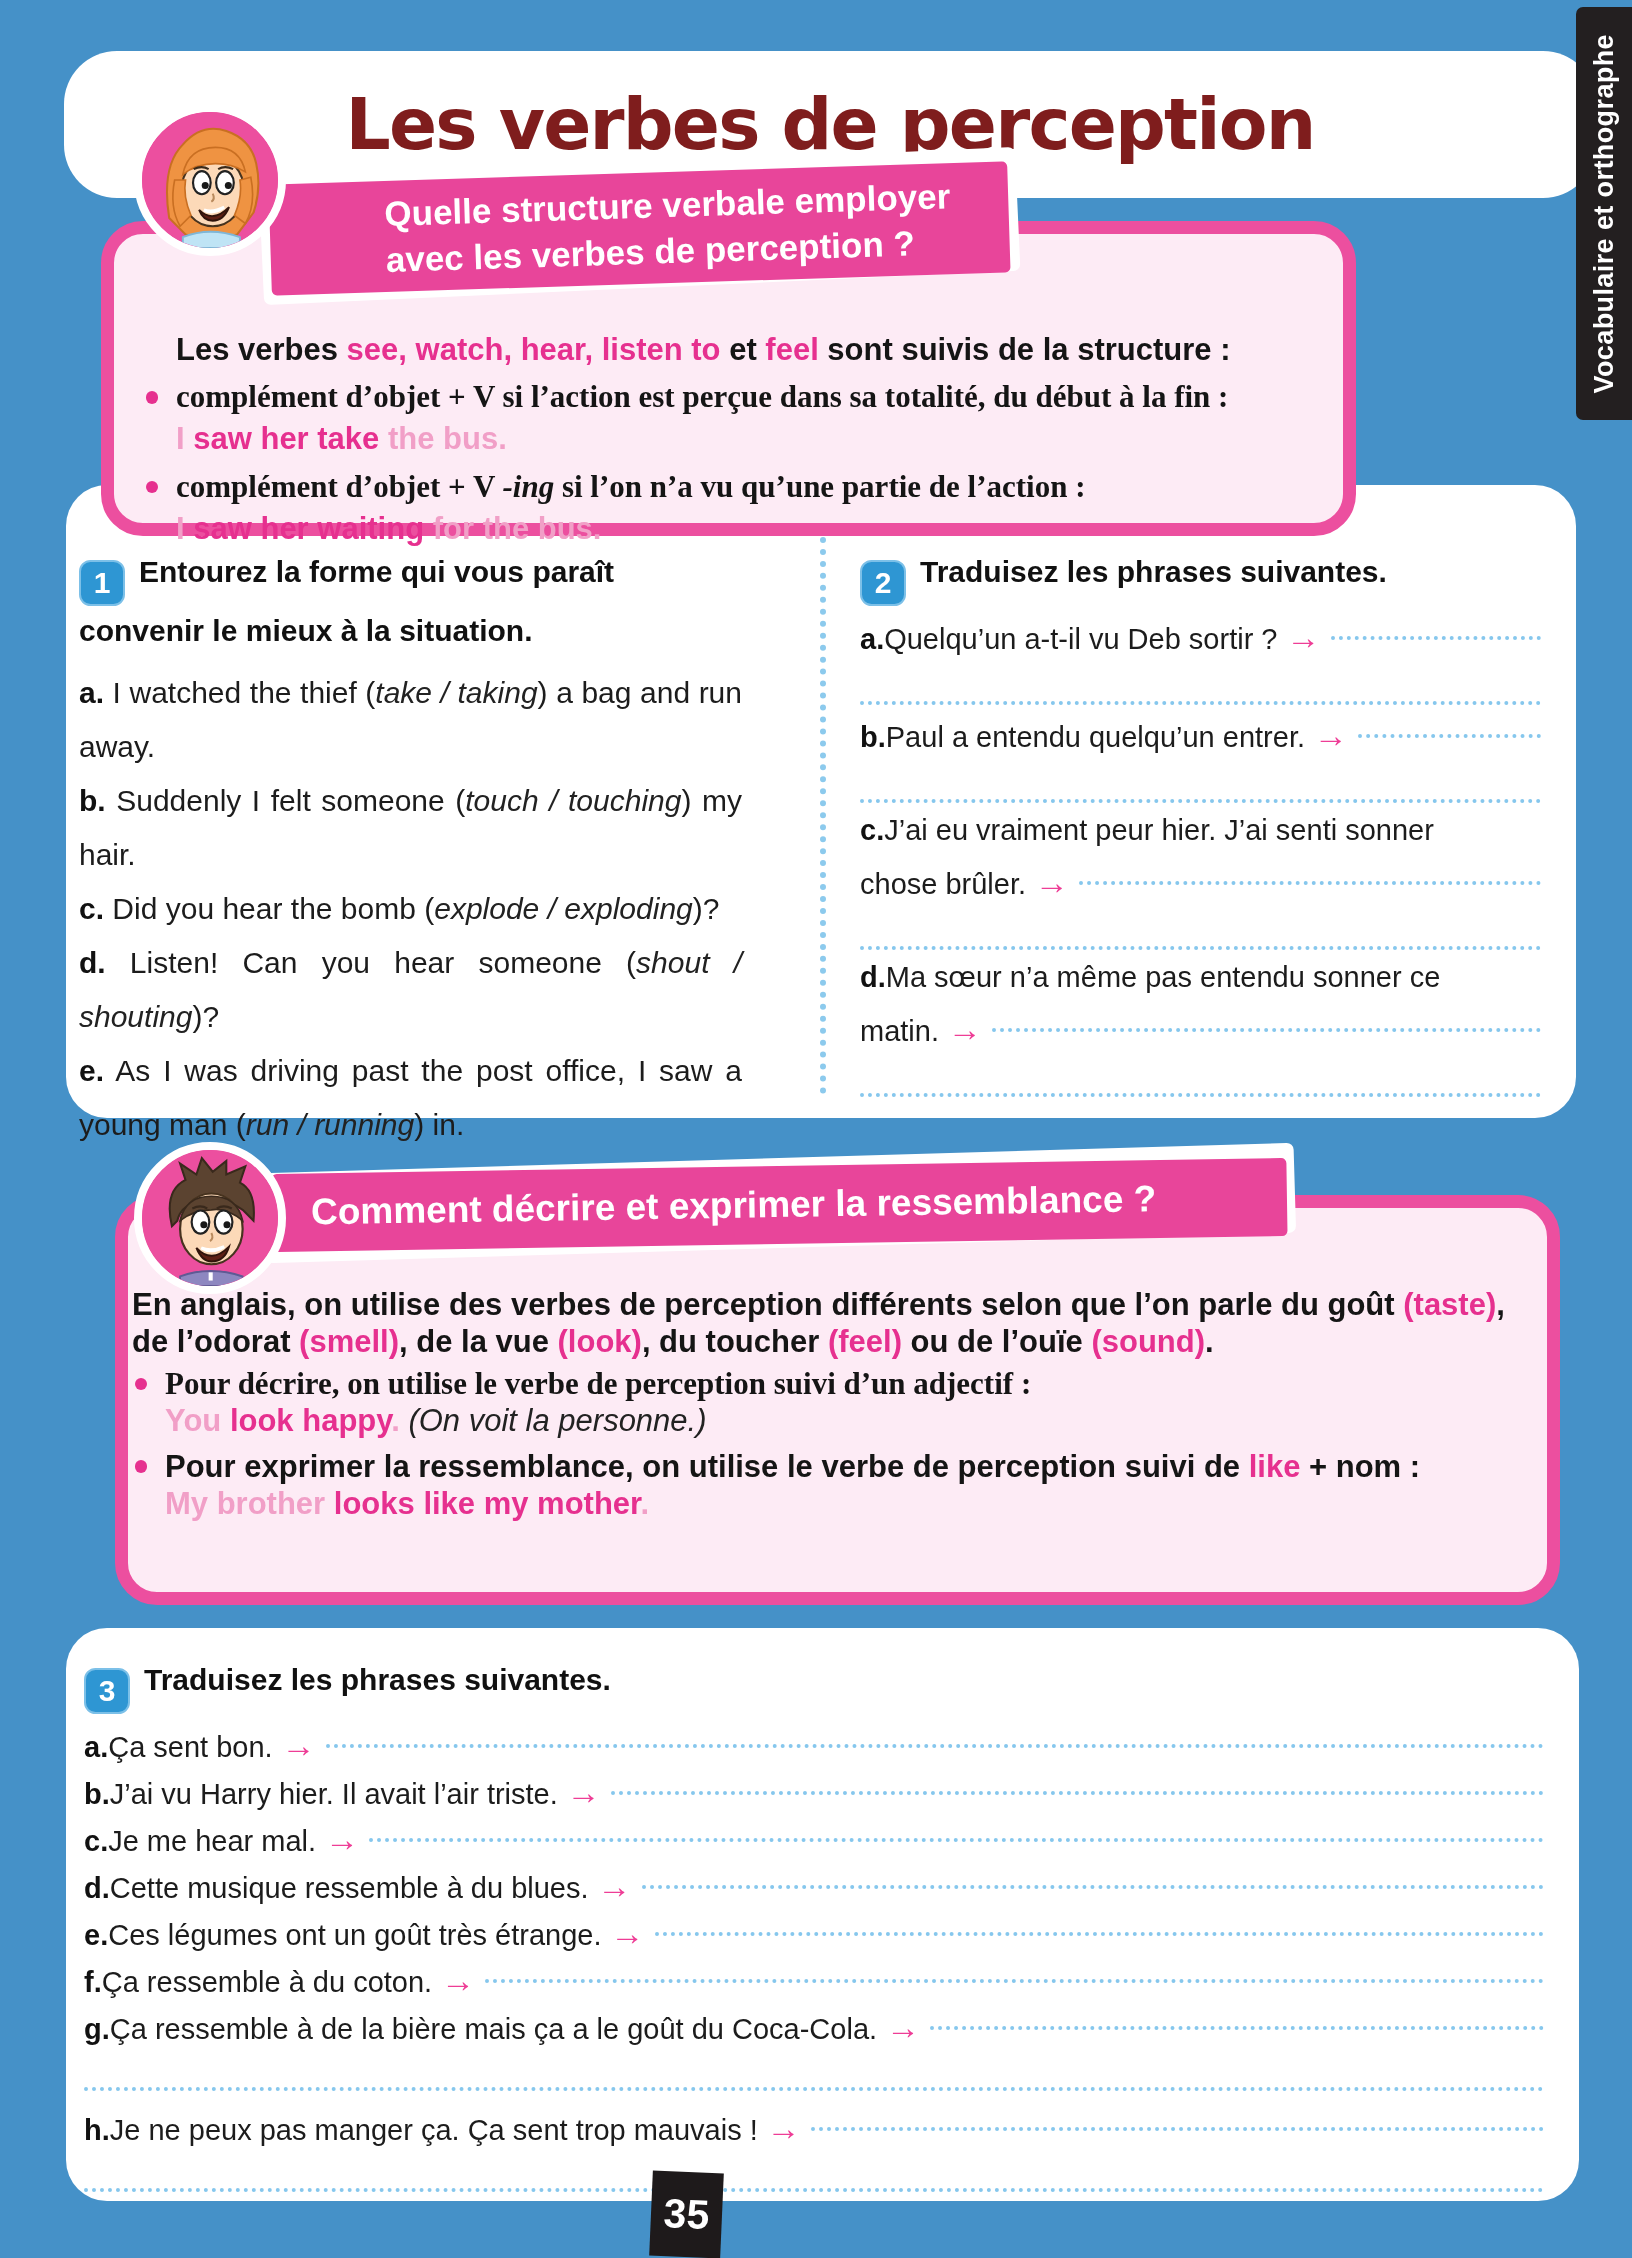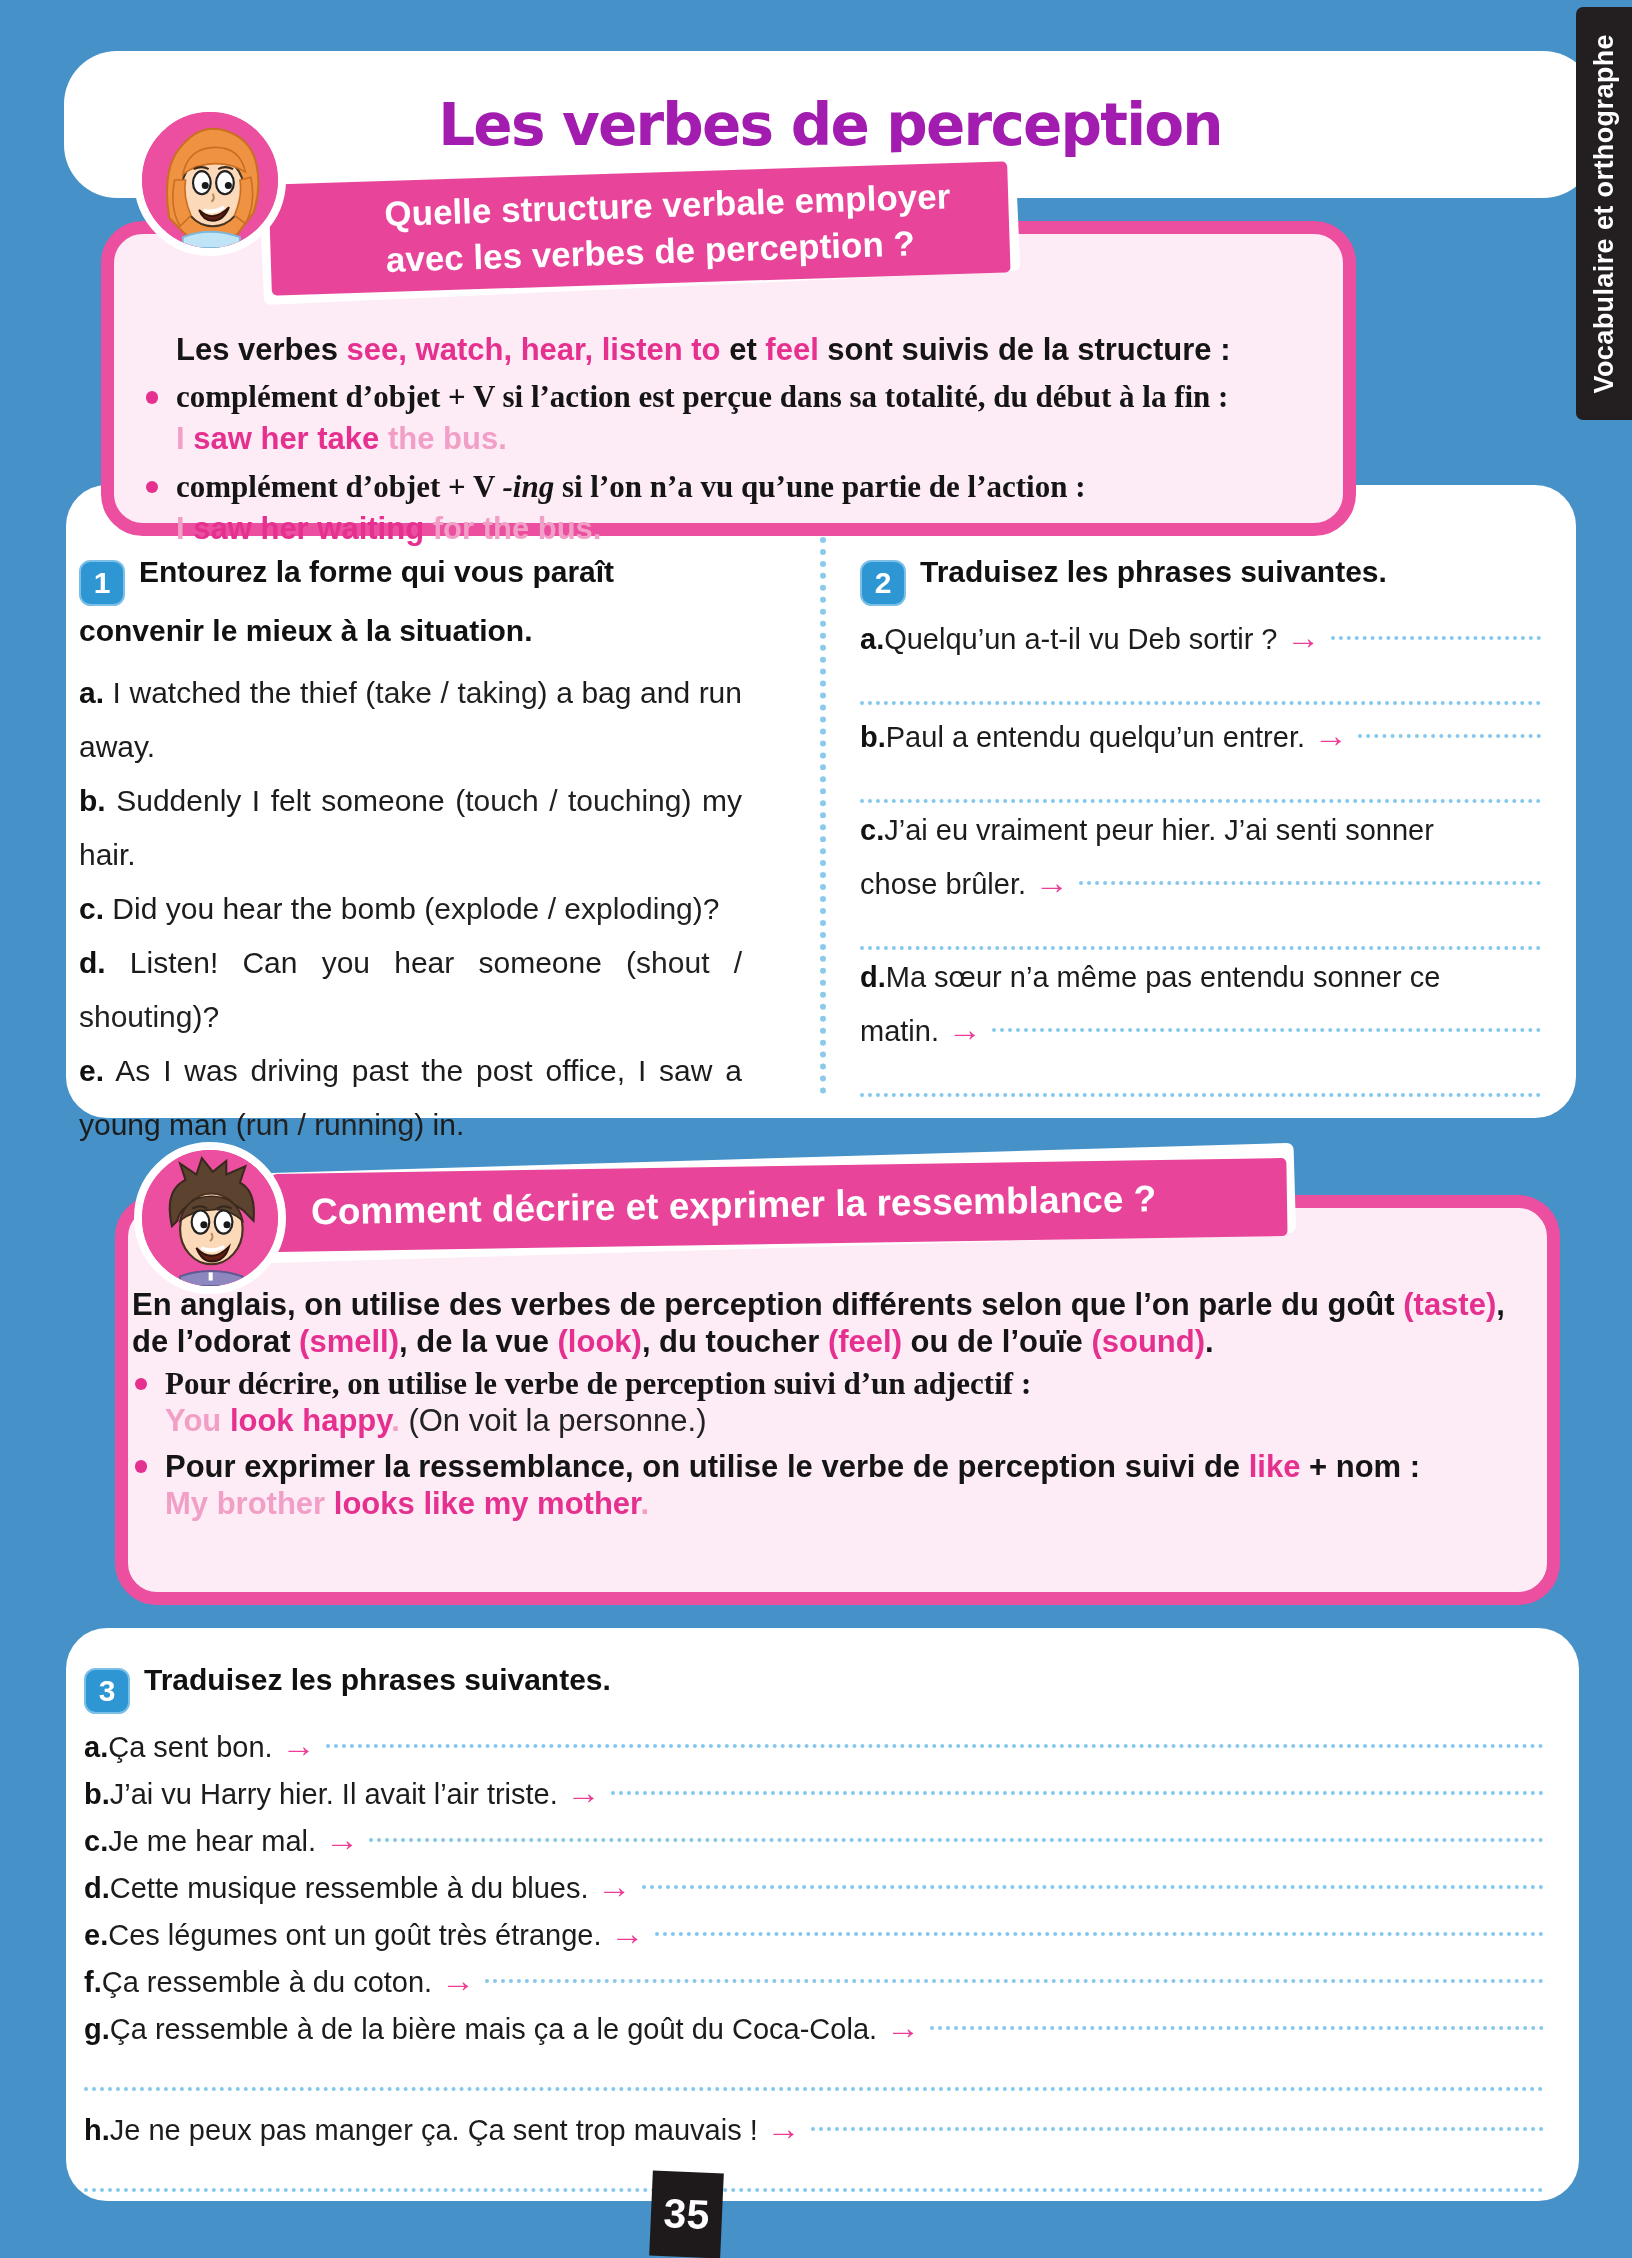--- a/index.html
+++ b/index.html
@@ -6,21 +6,21 @@
   body{
     width:1632px;height:2258px;position:relative;overflow:hidden;
     background:#4591c8;
     font-family:"Liberation Sans","DejaVu Sans",sans-serif;
     -webkit-font-smoothing:antialiased;
   }
   
   .top-banner{position:absolute;left:64px;top:51px;width:1532px;height:147px;
     background:#ffffff;border-radius:53px;display:flex;align-items:center;justify-content:center;}
   .page-title{font-family:"DejaVu Sans","Liberation Sans",sans-serif;
-    font-size:58px;font-weight:bold;color:#a21caf;letter-spacing:-1.8px;text-align:center;}
+    font-size:71px;font-weight:bold;color:#7f1d1d;letter-spacing:-1.8px;text-align:center;}
   
   .side-tab{position:absolute;right:0;top:7px;width:56px;height:413px;background:#231f20;
     display:flex;align-items:center;justify-content:center;border-radius:7px 0 0 7px;z-index:40;}
   .side-tab span{writing-mode:vertical-rl;transform:rotate(180deg);color:#fff;
     font-weight:bold;font-size:27px;letter-spacing:0.4px;white-space:nowrap;}
   
   .white-box{position:absolute;background:#fff;border-radius:41px;}
   #box-ex12{left:66px;top:485px;width:1510px;height:633px;}
   #box-ex3{left:66px;top:1628px;width:1513px;height:573px;}
   .col-sep{position:absolute;left:820px;top:513px;height:581px;width:0;
@@ -55,21 +55,21 @@
   #lesson2-content .bullet::before{top:12.4px;}
   .mt6{margin-top:5.3px;font-family:Liberation Serif, serif;}
   .mt10{margin-top:8.8px;}
   
   .seg-k{color:#151515;font-weight:bold;}
   .seg-r{color:#1c1c1c;font-weight:normal;}
   .seg-b{color:#111;font-weight:bold;}
   .seg-p{color:#e6308f;font-weight:bold;}
   .seg-dp{color:#e6308f;font-weight:bold;}
   .seg-lp{color:#f19fc7;font-weight:bold;}
-  .seg-i{color:#222;font-weight:normal;}
+  .seg-i{color:#222;font-weight:normal;font-style:italic;}
   .seg-bi{color:#151515;font-weight:bold;font-style:italic;}
   
   .ex-col{position:absolute;z-index:6;color:#1c1c1c;}
   #ex1-col{left:79px;top:547px;width:663px;}
   #ex2-col{left:860px;top:547px;width:681px;}
   #ex3-content{left:84px;top:1655px;width:1460px;position:absolute;z-index:6;}
   .badge{display:inline-block;width:46px;height:46px;background:#2e96d3;border:2.6px solid #7cc0e8;
     border-radius:11.5px;box-sizing:border-box;color:#fff;font-weight:bold;font-size:30px;
     text-align:center;line-height:41px;vertical-align:-10.6px;margin-right:14px;}
   .ex-title{margin:0;font-size:30px;font-weight:bold;color:#111;line-height:50px;}

